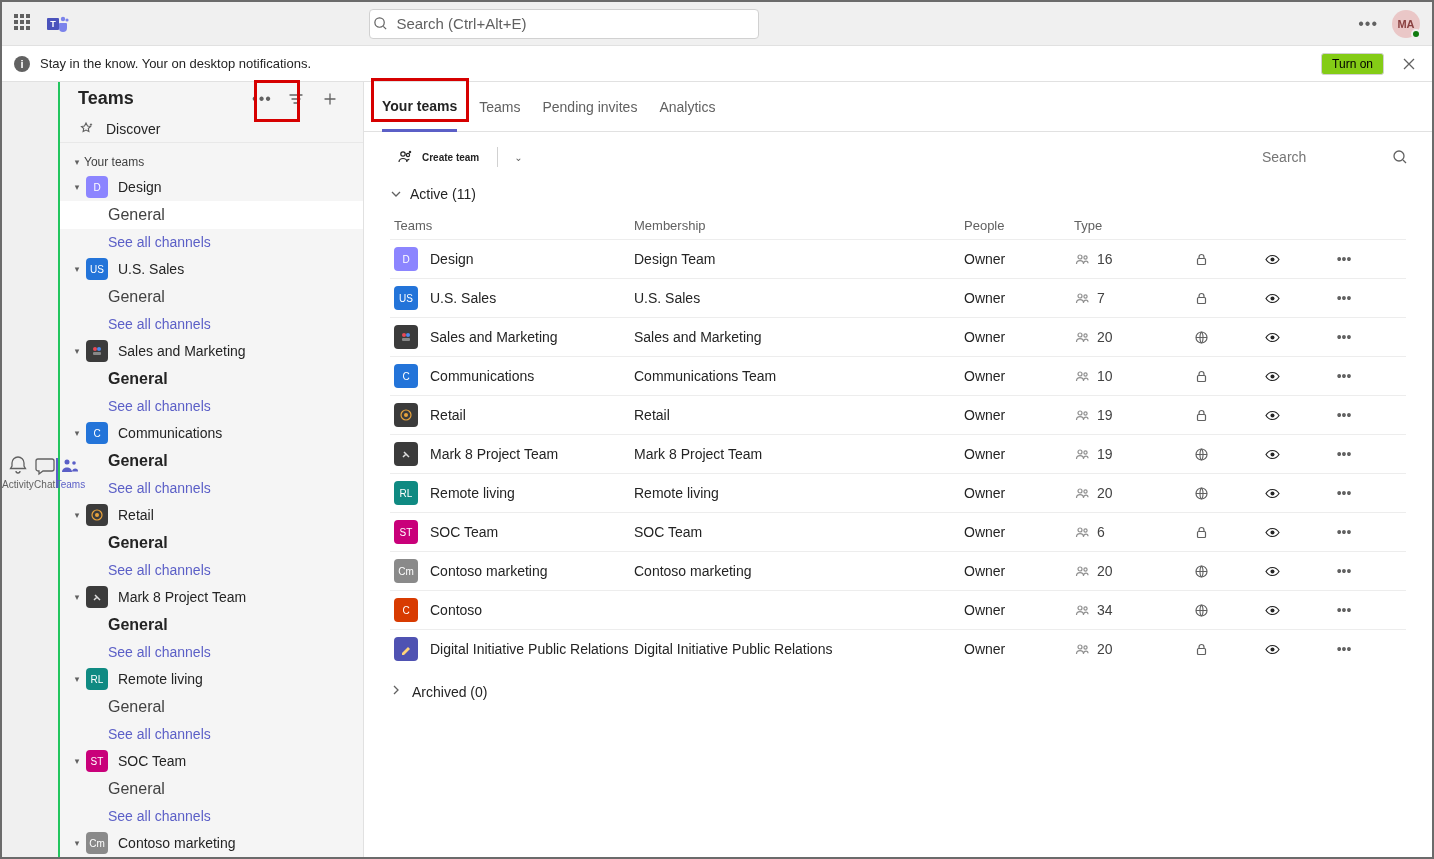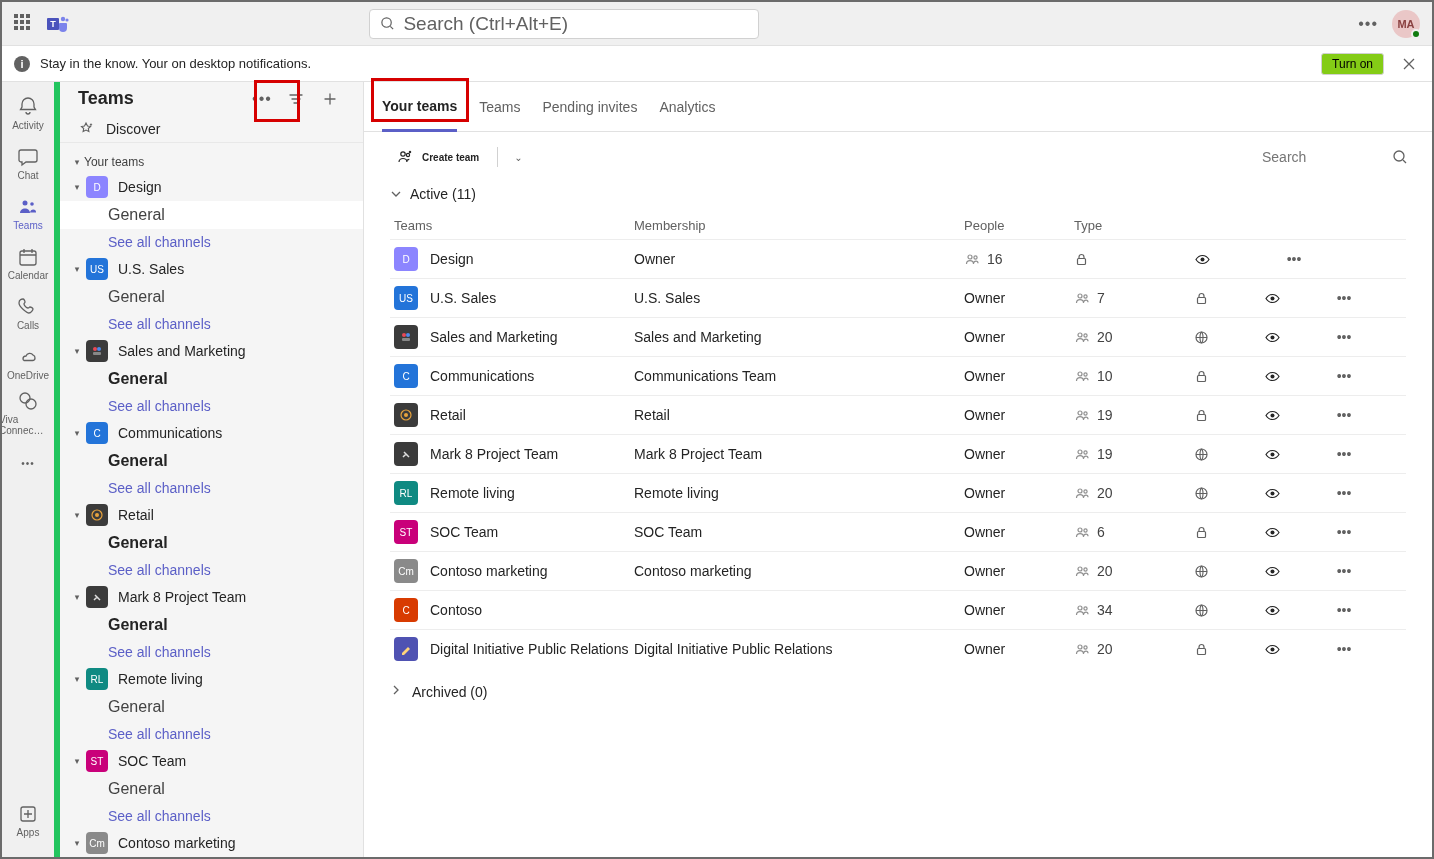--- a/index.html
+++ b/index.html
@@ -1,30 +1,30 @@
 <!DOCTYPE html>
 <html><head>
 <meta charset="utf-8">
 <style>
 *{box-sizing:border-box;margin:0;padding:0;font-family:"Segoe UI",-apple-system,sans-serif}
 body{background:#fff;overflow:hidden;width:1434px;height:859px;border:2px solid #6b6b6b;color:#242424}
 .titlebar{height:44px;background:#f0f0f0;display:flex;align-items:center;padding:0 12px;border-bottom:1px solid #e1e1e1}
 .waffle{width:20px;height:20px;display:grid;grid-template-columns:repeat(3,4px);grid-template-rows:repeat(3,4px);gap:2px;margin-right:12px;cursor:pointer}
 .waffle span{background:#616161;width:4px;height:4px}
 .teams-logo{width:24px;height:24px}
-.searchbar{margin-left:auto;margin-right:auto;width:390px;height:30px;background:#fff;border:1px solid #d1d1d1;border-radius:4px;display:flex;align-items:center;padding:0 10px;color:#616161;font-size:19px}
+.searchbar{margin-left:auto;margin-right:auto;width:390px;height:30px;background:#fff;border:1px solid #d1d1d1;border-radius:4px;display:flex;align-items:center;padding:0 3px;color:#616161;font-size:15px}
 .titlebar-right{display:flex;align-items:center;gap:14px;margin-left:auto}
 .avatar{width:28px;height:28px;border-radius:50%;background:#eac7c7;color:#8a4141;font-size:11px;font-weight:600;display:flex;align-items:center;justify-content:center;position:relative}
 .presence{position:absolute;bottom:-1px;right:-1px;width:10px;height:10px;border-radius:50%;background:#0f7b0f;border:2px solid #f0f0f0}
 .noticebar{height:36px;background:#fff;border-bottom:1px solid #e1e1e1;display:flex;align-items:center;padding:0 12px;font-size:13px;color:#242424}
 .noticebar .info-ic{width:16px;height:16px;border-radius:50%;background:#616161;color:#fff;display:flex;align-items:center;justify-content:center;font-size:11px;font-weight:700;margin-right:10px}
 .noticebar .turn-on{margin-left:auto;border:1px solid #d1d1d1;background:#84cc16;padding:3px 10px;border-radius:3px;font-size:12px;cursor:pointer}
 .noticebar .close-x{margin-left:14px;cursor:pointer;color:#616161;padding:4px}
 .app{display:flex;height:calc(859px - 44px - 36px - 4px)}
-.rail{width:58px;background:#f0f0f0;border-right:6px solid #22c55e;display:flex;flex-direction:column;align-items:center;padding-top:6px}
+.rail{width:58px;background:#f0f0f0;border-right:2px solid #22c55e;display:flex;flex-direction:row;align-items:center;padding-top:6px}
 .rail-item{width:58px;height:50px;display:flex;flex-direction:column;align-items:center;justify-content:center;font-size:10px;color:#616161;cursor:pointer;gap:2px}
 .rail-item.active{color:#5b5fc7;position:relative}
 .rail-item.active::before{content:"";position:absolute;left:0;top:10px;bottom:10px;width:2px;background:#5b5fc7}
 .rail-ic{width:22px;height:22px;display:flex;align-items:center;justify-content:center}
 .rail-bottom{margin-top:auto;margin-bottom:12px}
 .sidebar{width:304px;background:#f5f5f5;border-right:1px solid #e1e1e1;overflow-y:auto;display:flex;flex-direction:column}
 .sb-head{height:50px;display:flex;align-items:center;padding:0 18px}
 .sb-title{font-size:18px;font-weight:700}
 .sb-actions{margin-left:auto;display:flex;align-items:center;gap:4px}
 .sb-actions .icbtn{width:30px;height:30px;display:flex;align-items:center;justify-content:center;cursor:pointer;color:#616161}
@@ -344,20 +344,21 @@
         <span>Type</span>
         <span></span>
           <span></span>
       </div>
       <div id="rows">
           <div class="trow">
             <div class="name-cell">
               <span class="row-ico" style="background:#8c85ff">D</span>
               <span>Design</span>
             </div>
+            <div>Design Team</div>
             <div>Owner</div>
             <div class="ppl">
               <svg width="17" height="17" viewBox="0 0 17 17">
                 <circle cx="6" cy="6" r="2" fill="none" stroke="#616161" stroke-width="1.2"></circle>
                 <circle cx="11.5" cy="6.5" r="1.6" fill="none" stroke="#616161" stroke-width="1.2"></circle>
                 <path d="M2.5 13c0-2 1.6-3.3 3.5-3.3s3.5 1.3 3.5 3.3M9.5 12.5c.2-1.4 1.2-2.3 2.5-2.3s2 .8 2 2" fill="none" stroke="#616161" stroke-width="1.2"></path>
               </svg>
               <span>16</span>
             </div>
             <div class="type-ic">

